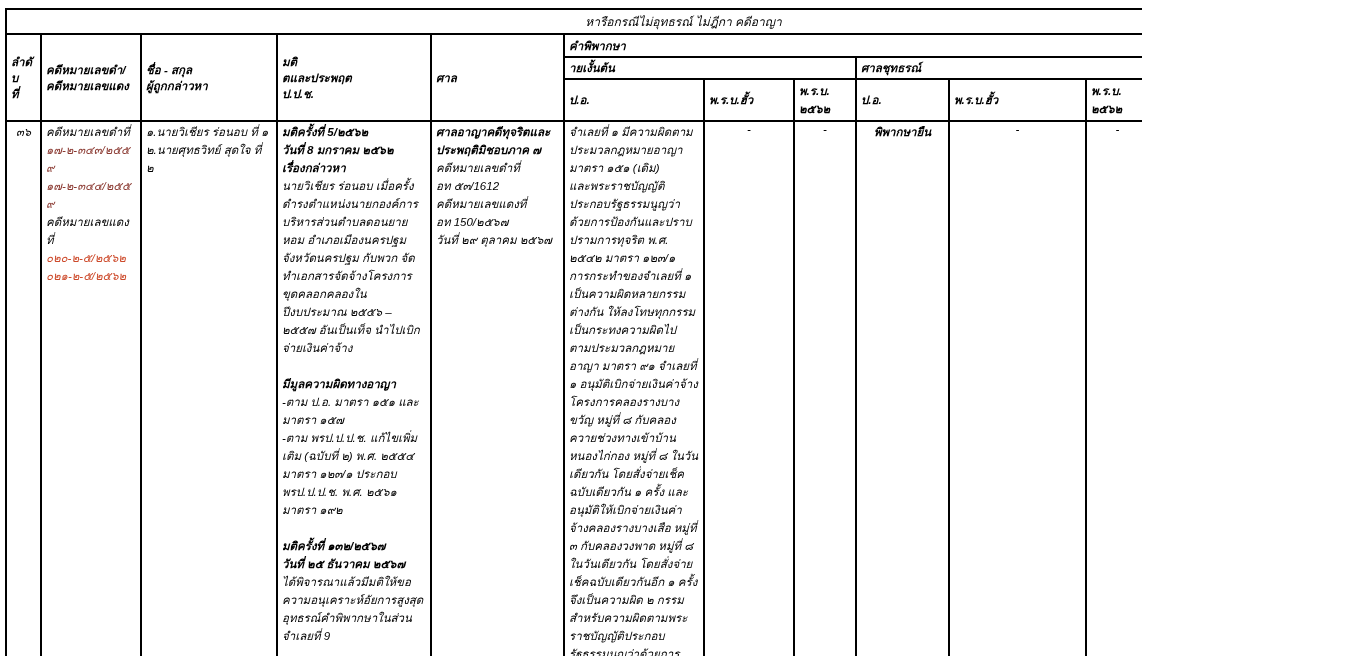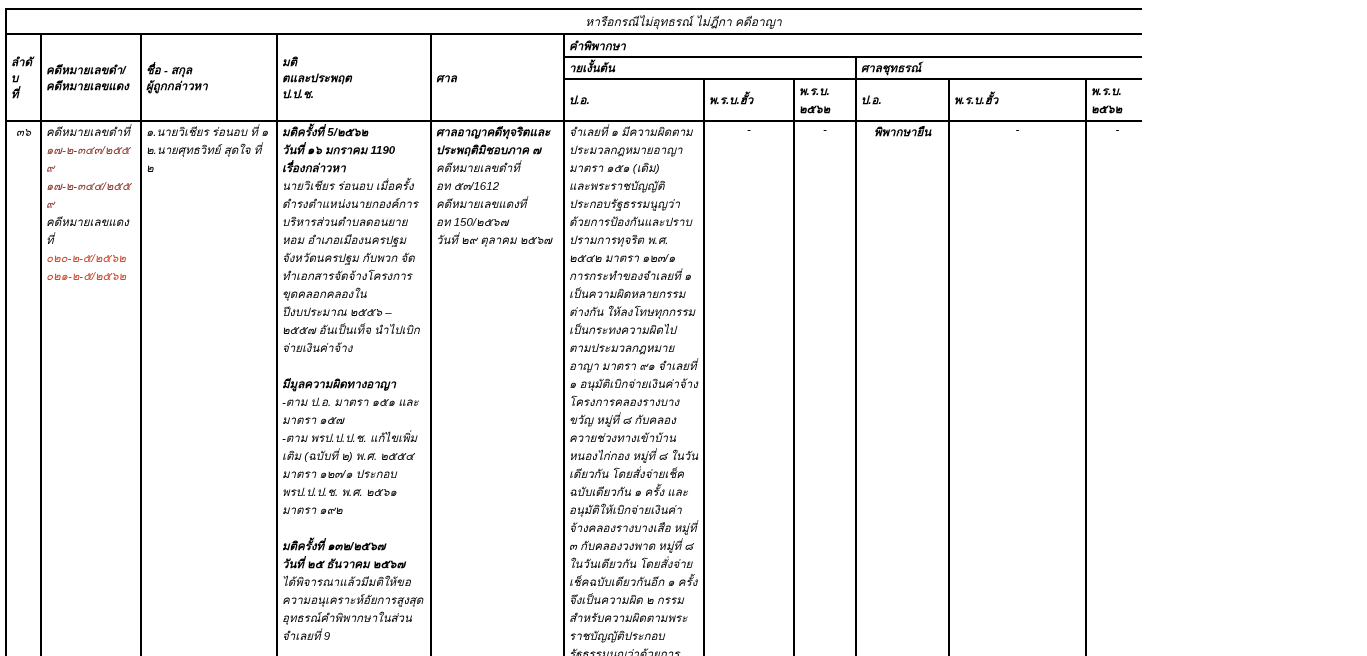--- a/index.html
+++ b/index.html
@@ -98,21 +98,21 @@
               <div class="ln">คดีหมายเลขแดงที่</div>
               <div class="ln c-red">๐๒๐-๒-๕/๒๕๖๒</div>
               <div class="ln c-red">๐๒๑-๒-๕/๒๕๖๒</div>
             </td>
         <td class="cell-left">
               <div class="ln">๑.นายวิเชียร ร่อนอบ ที่ ๑</div>
               <div class="ln">๒.นายศุทธวิทย์ สุดใจ ที่ ๒</div>
             </td>
         <td class="cell-left">
               <div class="ln b">มติครั้งที่ 5/๒๕๖๒</div>
-              <div class="ln b">วันที่ ๑๖ มกราคม 1190</div>
+              <div class="ln b">วันที่ 8 มกราคม ๒๕๖๒</div>
               <div class="ln b">เรื่องกล่าวหา</div>
               <div class="ln">นายวิเชียร ร่อนอบ เมื่อครั้งดำรงตำแหน่งนายกองค์การบริหารส่วนตำบลดอนยายหอม อำเภอเมืองนครปฐม จังหวัดนครปฐม กับพวก จัดทำเอกสารจัดจ้างโครงการขุดคลอกคลองในปีงบประมาณ ๒๕๕๖ – ๒๕๕๗ อันเป็นเท็จ นำไปเบิกจ่ายเงินค่าจ้าง</div>
               <div class="ln">&nbsp;</div>
               <div class="ln b">มีมูลความผิดทางอาญา</div>
               <div class="ln">-ตาม ป.อ. มาตรา ๑๕๑ และมาตรา ๑๕๗</div>
               <div class="ln">-ตาม พรป.ป.ป.ช. แก้ไขเพิ่มเติม (ฉบับที่ ๒) พ.ศ. ๒๕๕๔ มาตรา ๑๒๓/๑ ประกอบ พรป.ป.ป.ช. พ.ศ. ๒๕๖๑ มาตรา ๑๙๒</div>
               <div class="ln">&nbsp;</div>
               <div class="ln b">มติครั้งที่ ๑๓๒/๒๕๖๗</div>
               <div class="ln b">วันที่ ๒๕ ธันวาคม ๒๕๖๗</div>
               <div class="ln">ได้พิจารณาแล้วมีมติให้ขอความอนุเคราะห์อัยการสูงสุดอุทธรณ์คำพิพากษาในส่วนจำเลยที่ 9</div>

